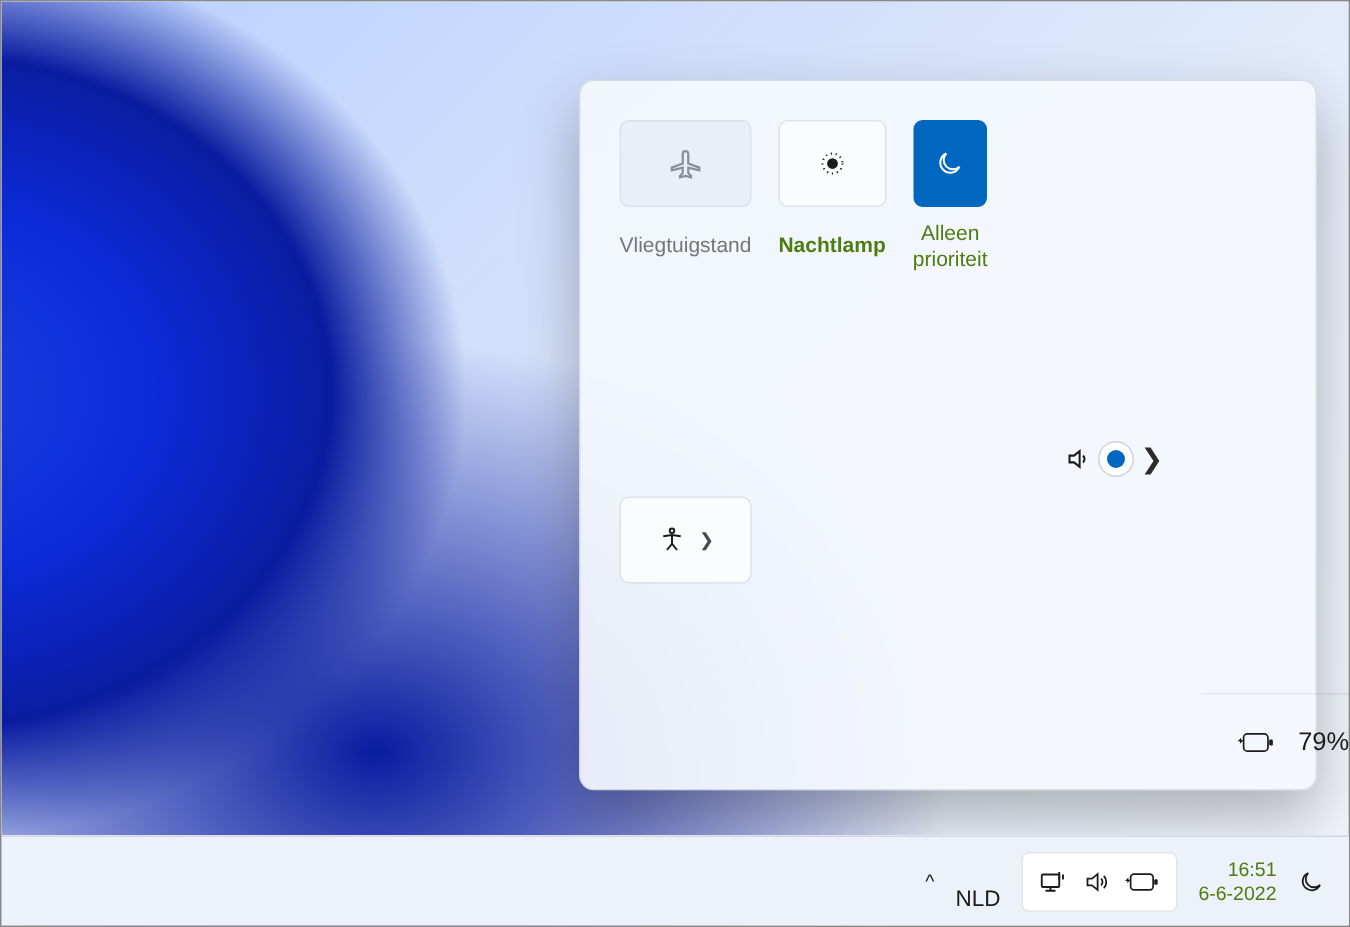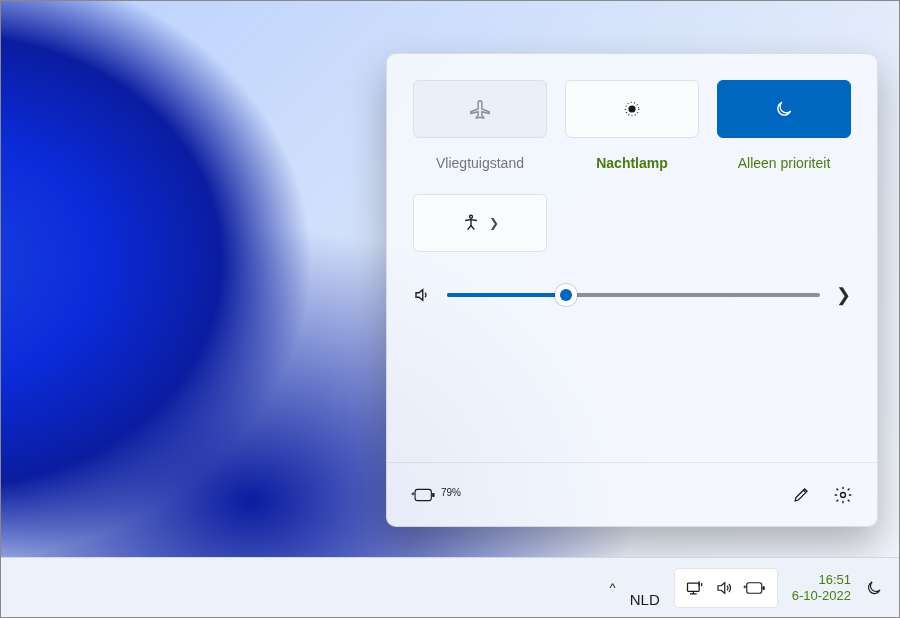--- a/index.html
+++ b/index.html
@@ -15,21 +15,21 @@
     }
 
     
     .panel {
       position:absolute; left:385px; top:52px; width:492px; height:474px;
       background:rgba(244,247,253,0.92);
       border:1px solid rgba(0,0,0,0.10);
       border-radius:10px;
       box-shadow:0 18px 40px rgba(0,0,0,0.28);
       backdrop-filter:blur(30px);
-      display:flex; flex-direction:column;
+      display:flex; flex-direction:row;
     }
     .tile-grid {
       padding:26px 26px 0 26px;
       display:grid;
       grid-template-columns:repeat(3, 1fr);
       column-gap:18px; row-gap:12px;
     }
     .tile-wrap { display:flex; flex-direction:column; align-items:center; }
     .tile {
       width:100%; height:58px;
@@ -67,21 +67,21 @@
     }
     .slider-thumb::after { content:""; width:12px; height:12px; border-radius:50%; background:#0067c0; }
     .chev-big { font-size:18px; color:#2b2b2b; cursor:pointer; }
 
     
     .panel-footer {
       margin-top:auto; height:64px;
       border-top:1px solid rgba(0,0,0,0.08);
       display:flex; align-items:center; padding:0 24px;
     }
-    .batt-status { display:flex; align-items:flex-start; gap:4px; font-size:10px; color:#1b1b1b; cursor:pointer;}
+    .batt-status { display:flex; align-items:center; gap:14px; font-size:17px; color:#1b1b1b; cursor:pointer;}
     .footer-actions { margin-left:auto; display:flex; gap:22px; }
     .icon-btn { display:flex; align-items:center; justify-content:center; cursor:pointer; color:#2b2b2b; }
 
     
     svg { display:block; }
 
     
     .taskbar {
       position:absolute; left:0; right:0; bottom:0; height:60px;
       background:#edf1fa; border-top:1px solid #cfd6e4;
@@ -219,21 +219,21 @@
       <svg width="24" height="14" viewBox="0 0 32 18" fill="none" stroke="#1b1b1b" stroke-width="1.5">
         <rect x="5" y="2" width="20" height="14" rx="3"></rect>
         <rect x="26" y="6.5" width="3" height="5" rx="1" fill="#1b1b1b" stroke="none"></rect>
         <path d="M0 8l3-3v2h2L2 10v-2z" fill="#1b1b1b" stroke="none"></path>
       </svg>
     </span>
   </div>
 
   <div class="clock">
     <div>16:51</div>
-    <div>6-10-2022</div>
+    <div>6-6-2022</div>
   </div>
 
   <span>
     <svg width="18" height="18" viewBox="0 0 24 24" fill="none" stroke="#1b1b1b" stroke-width="1.6">
       <path d="M20 14.5A8 8 0 1 1 9.5 4a6.5 6.5 0 0 0 10.5 10.5z"></path>
     </svg>
   </span>
 </div>
 
 </body></html>

